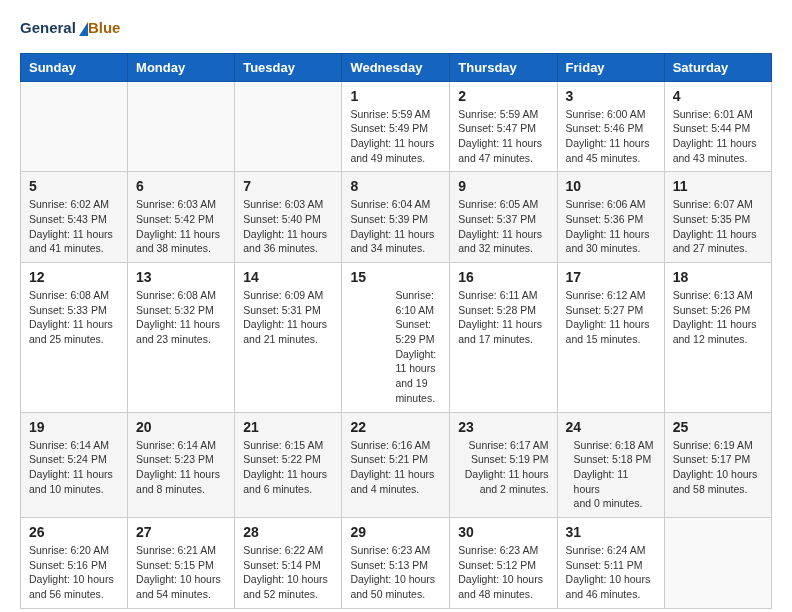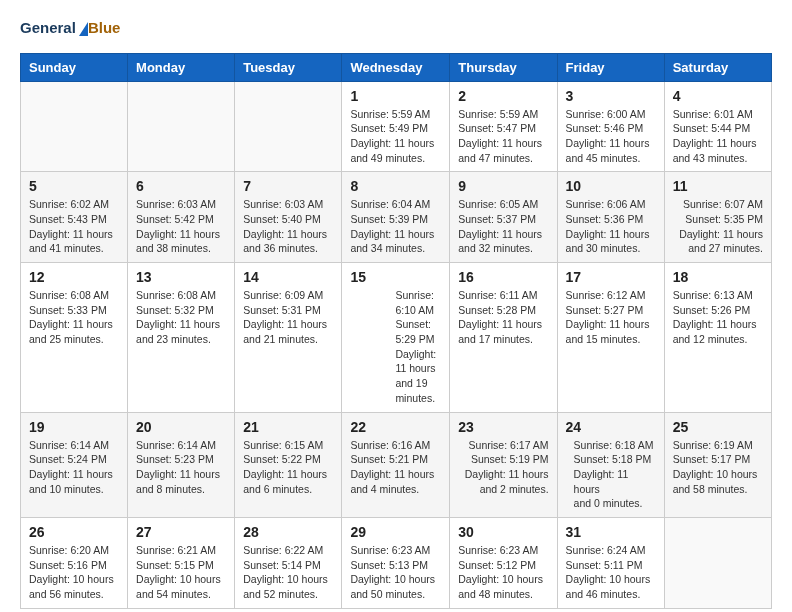--- a/index.html
+++ b/index.html
@@ -178,21 +178,21 @@
         </td>
         <td>
           <div class="day-number">10</div>
           <div class="day-info" style="white-space: pre-line;">Sunrise: 6:06 AM
 Sunset: 5:36 PM
 Daylight: 11 hours
 and 30 minutes.</div>
         </td>
         <td>
           <div class="day-number">11</div>
-          <div class="day-info" style="white-space: pre-line; text-align: right;">Sunrise: 6:07 AM
+          <div class="day-info" style="white-space: pre-line;">Sunrise: 6:07 AM
 Sunset: 5:35 PM
 Daylight: 11 hours
 and 27 minutes.</div>
         </td>
       </tr>
       <tr>
         <td>
           <div class="day-number">12</div>
           <div class="day-info" style="white-space: pre-line;">Sunrise: 6:08 AM
 Sunset: 5:33 PM

